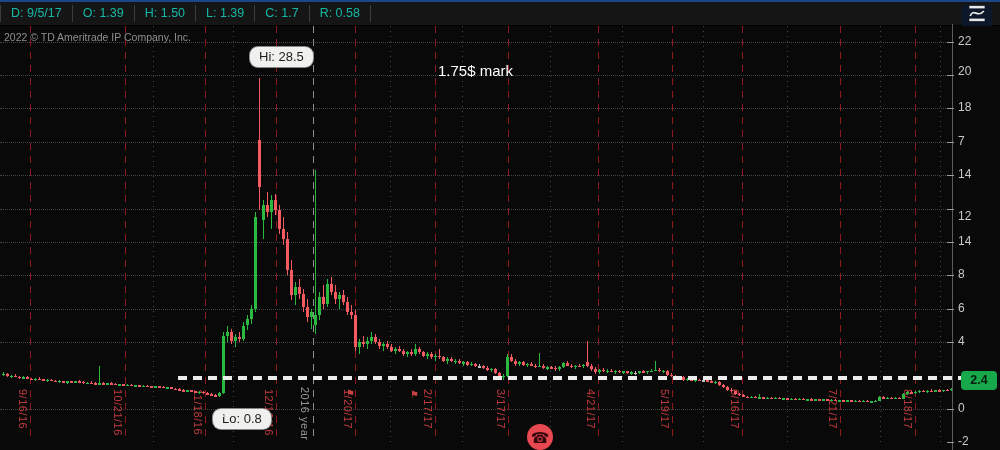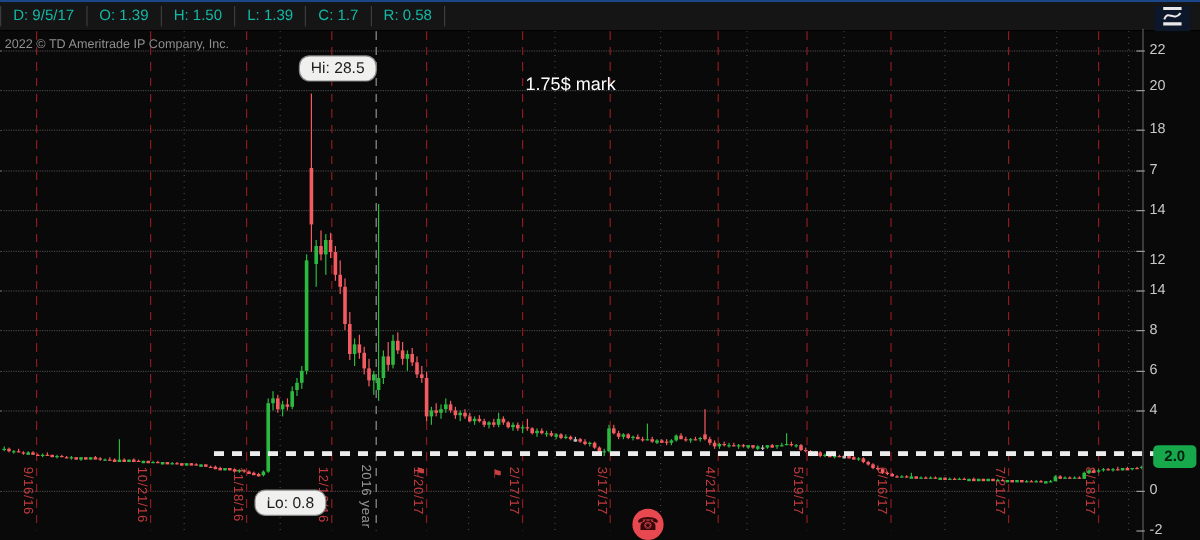--- a/index.html
+++ b/index.html
@@ -629,18 +629,18 @@
     <div class="ytick-dash" style="top: 308.8px;"></div>
     <div class="ytick-label" style="top: 300.8px;">6</div>
     <div class="ytick-dash" style="top: 342.2px;"></div>
     <div class="ytick-label" style="top: 334.2px;">4</div>
     <div class="ytick-dash" style="top: 409px;"></div>
     <div class="ytick-label" style="top: 401px;">0</div>
     <div class="ytick-dash" style="top: 442.4px;"></div>
     <div class="ytick-label" style="top: 434.4px;">-2</div>
   </div>
 
-<div id="price-badge">2.0</div>
+<div id="price-badge">2.4</div>
 
 <div id="phone-marker">☎</div>
 
 <div class="flag-marker" style="left: 346px; top: 388px;">⚑</div>
 <div class="flag-marker" style="left: 410px; top: 389px;">⚑</div>
 
 </body></html>

